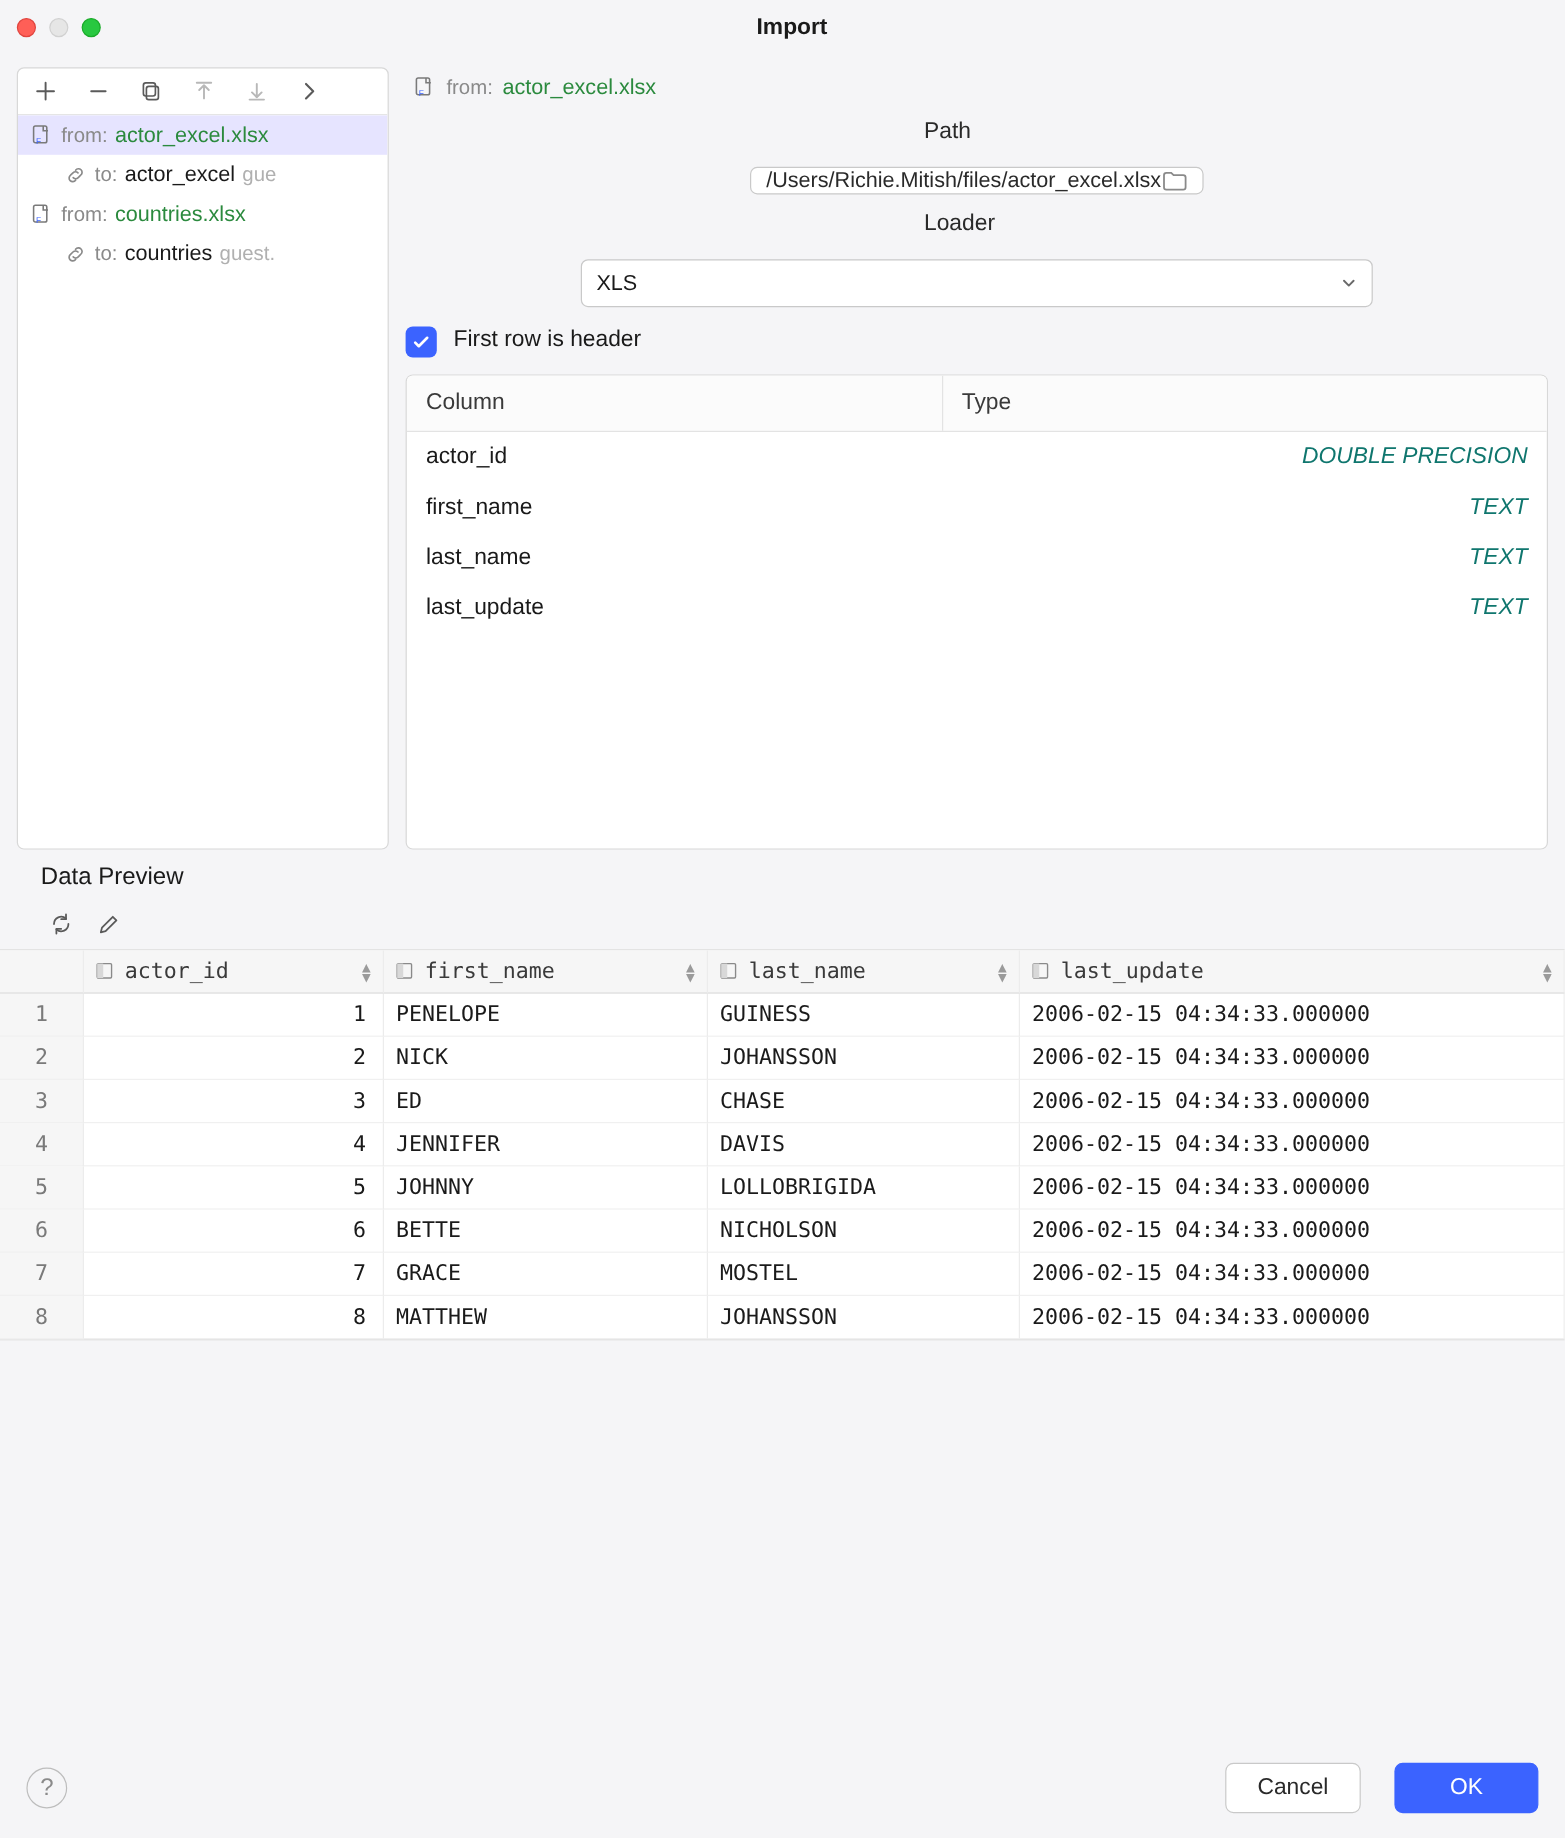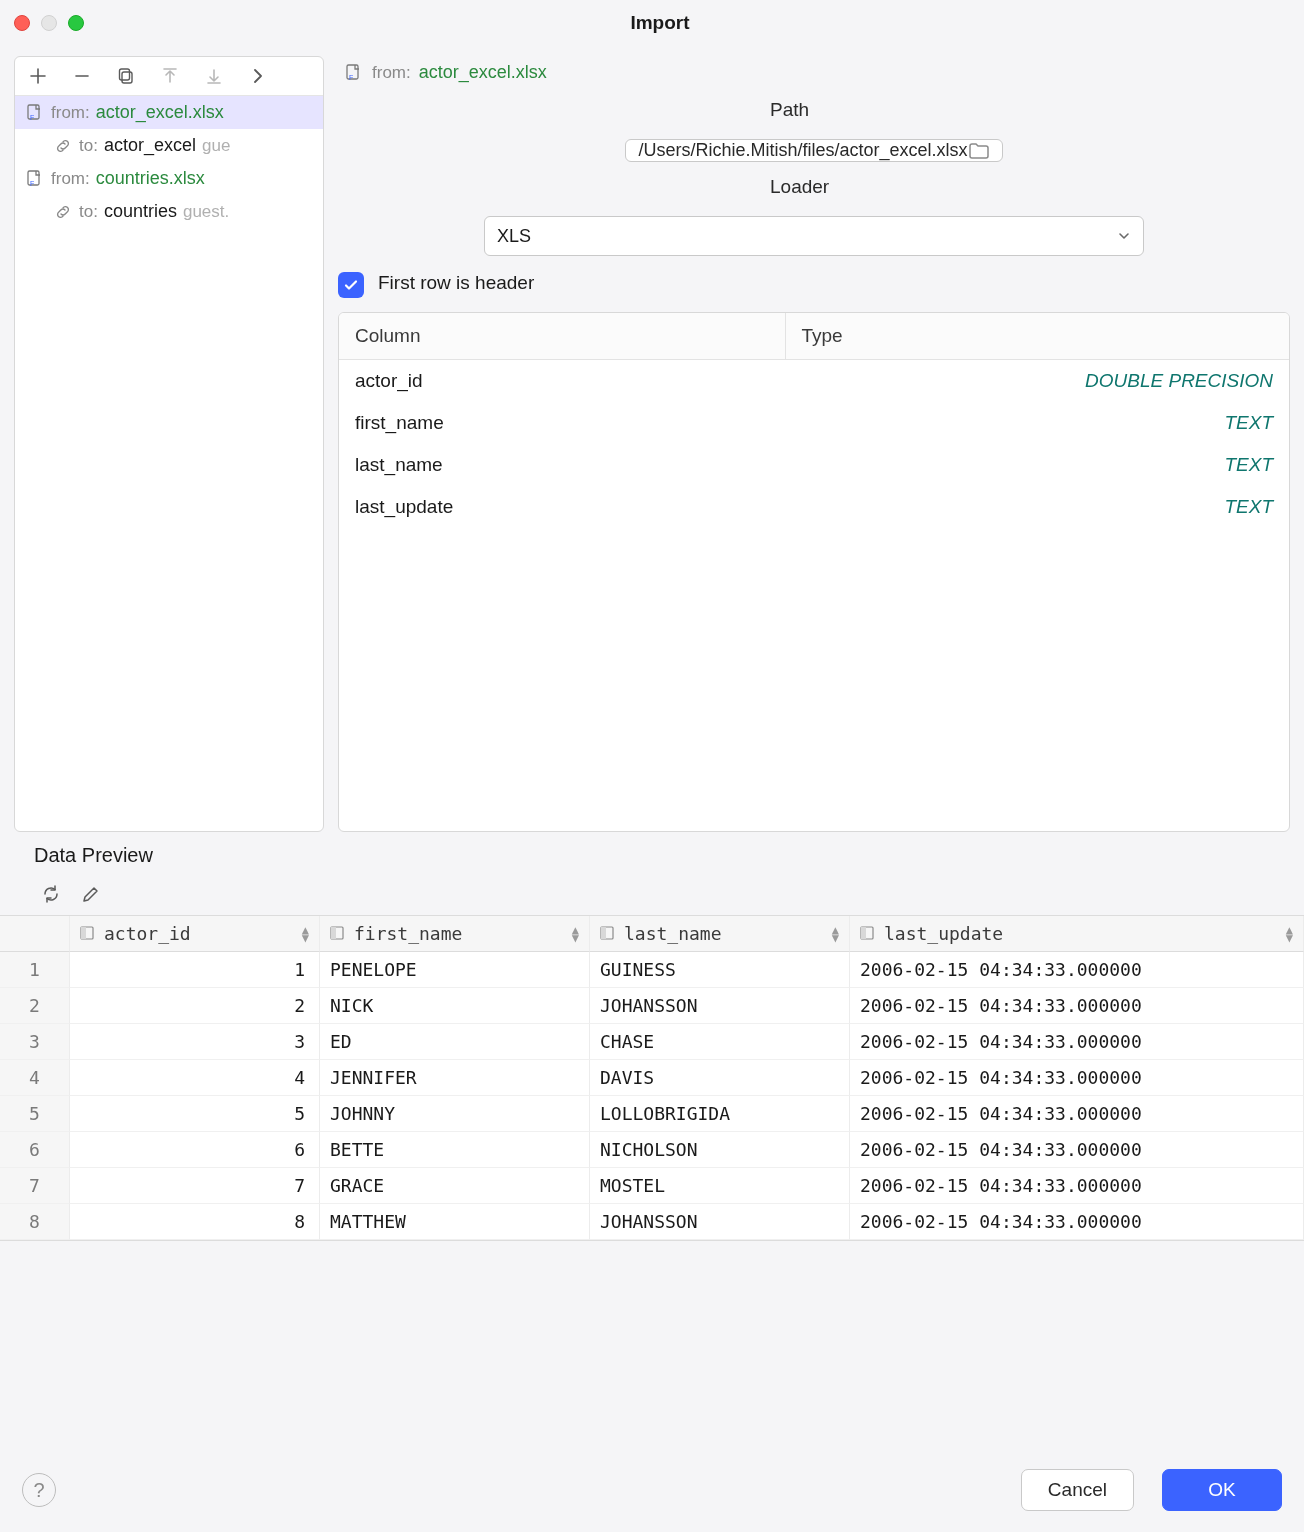--- a/index.html
+++ b/index.html
@@ -100,21 +100,21 @@
 .check-row { display: flex; align-items: flex-start; gap: 14px; padding-top: 2px; }
 .checkbox {
   width: 26px; height: 26px; border-radius: 6px; background: #3b63ff;
   display: inline-flex; align-items: center; justify-content: center; color: #fff;
 }
 .columns-box {
   border: 1px solid #d8d8d8;
   border-radius: 6px;
   background: #fff;
   overflow: hidden;
-  height: 520px;
+  height: 396px;
 }
 .col-head {
   display: flex;
   border-bottom: 1px solid #e3e3e3;
   background: #fbfbfb;
 }
 .col-head div { padding: 12px 16px; font-size: 19px; color: #3a3a3a; }
 .col-head .c1 { flex: 0 0 47%; border-right: 1px solid #e3e3e3; }
 .col-head .c2 { flex: 1; }
 .col-body { }

